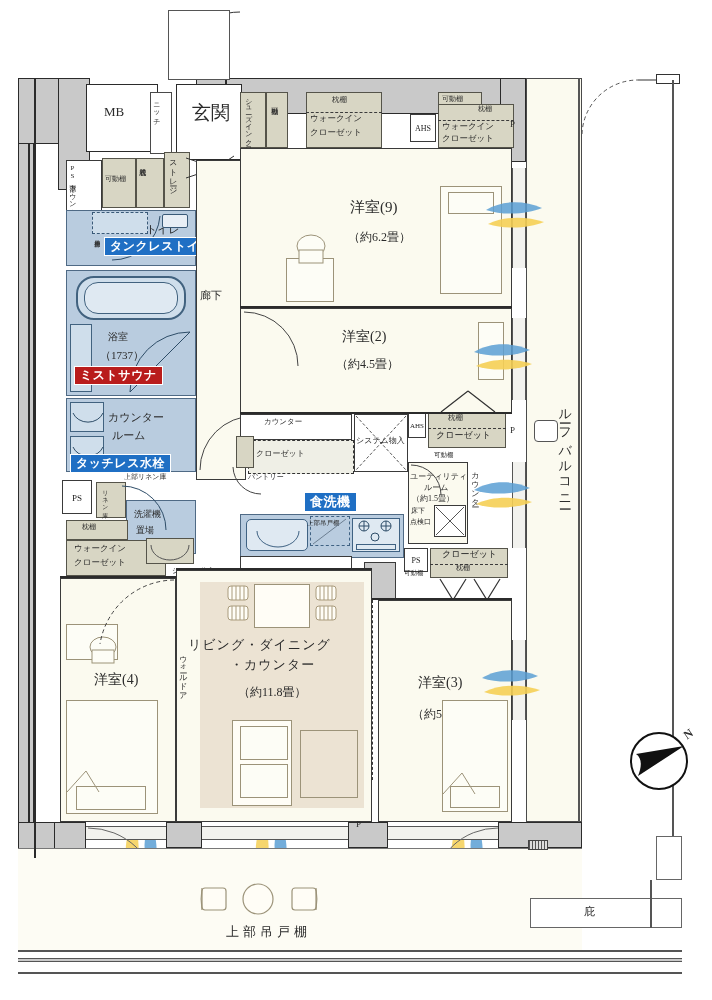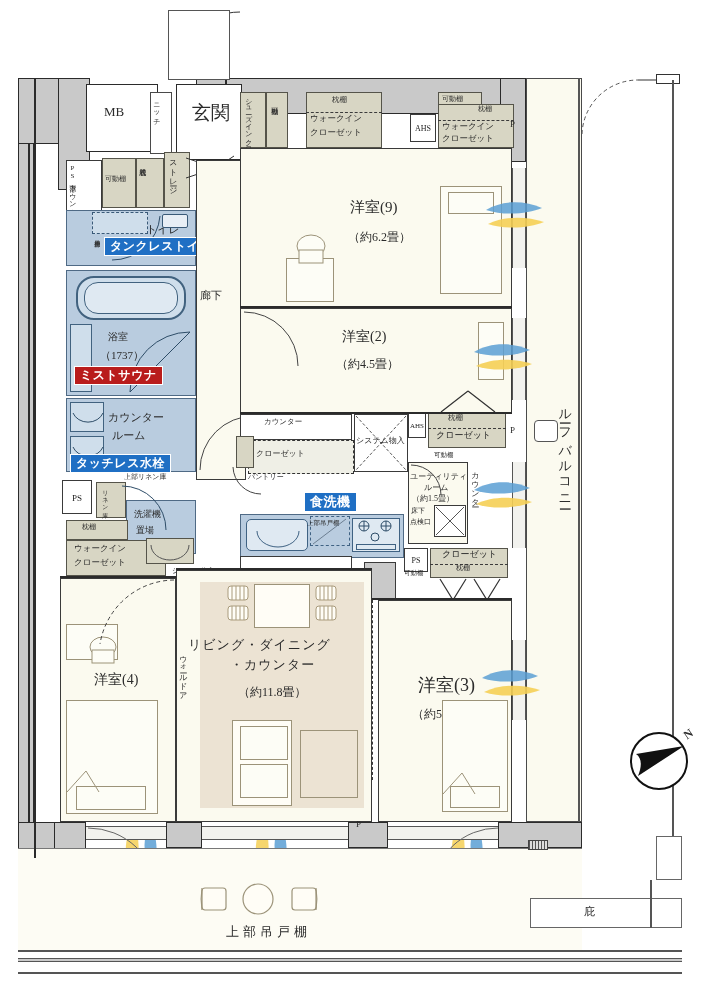--- a/index.html
+++ b/index.html
@@ -314,21 +314,21 @@
   <div class="fur" style="left:66px;top:700px;width:92px;height:114px;"></div>
   <div class="fur" style="left:76px;top:786px;width:70px;height:24px;"></div>
   <svg style="left:66px;top:770px;width:34px;height:24px;">
     <path d="M1,22 L20,1 L33,22" fill="none" stroke="#9c9379" stroke-width="1"></path>
   </svg>
   <svg style="left:96px;top:578px;width:80px;height:70px;">
     <path d="M78,2 A76,76 0 0 0 4,66" fill="none" stroke="#444" stroke-width="1" stroke-dasharray="4,3"></path>
   </svg>
 
   <div class="rm room-cream" style="left:378px;top:600px;width:134px;height:222px;"></div>
-  <div class="lbl" style="left:418px;top:676px;font-size:18px;">洋室(3)</div>
+  <div class="lbl" style="left:418px;top:676px;font-size:14px;">洋室(3)</div>
   <div class="lbl" style="left:412px;top:708px;font-size:12px;">（約5.0畳）</div>
   <div class="fur" style="left:442px;top:700px;width:66px;height:112px;"></div>
   <div class="fur" style="left:450px;top:786px;width:50px;height:22px;"></div>
   <svg style="left:442px;top:772px;width:34px;height:24px;">
     <path d="M1,22 L20,1 L33,22" fill="none" stroke="#9c9379" stroke-width="1"></path>
   </svg>
 
   <div class="rm" style="left:526px;top:78px;width:56px;height:744px;background:#fbfaef;border:1px solid #4a4a4a;"></div>
   <div class="lbl vtxt" style="left:558px;top:400px;font-size:13px;letter-spacing:2px;">ルーフバルコニー</div>
   <div class="abs" style="left:578px;top:78px;width:2px;height:744px;background:#555;"></div>

